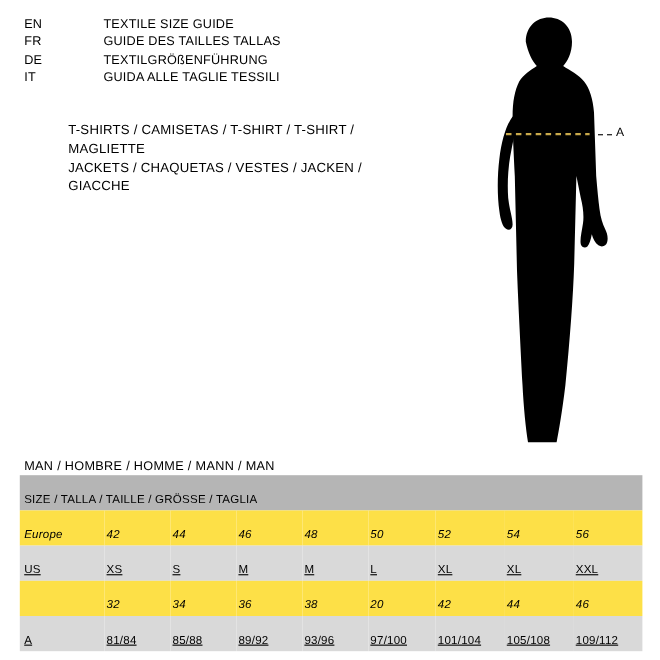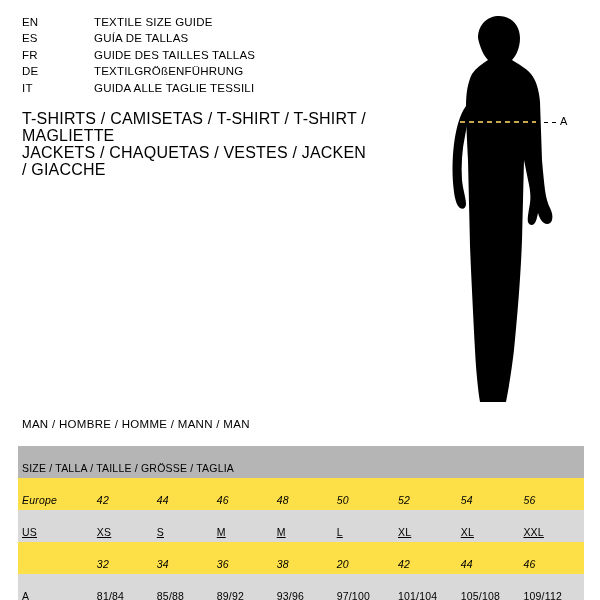--- a/index.html
+++ b/index.html
@@ -46,23 +46,24 @@
   }
 
   
   .garments {
     position: absolute;
     left: 22px;
     top: 110px;
     width: 350px;
   }
   .garment-line {
-    font-size: 16px;
+    font-size: 12px;
     line-height: 17px;
     letter-spacing: 0.2px;
+    margin-left: 40px;
   }
 
   
   .figure-wrap {
     position: absolute;
     left: 400px;
     top: 10px;
     width: 200px;
     height: 400px;
   }
@@ -91,21 +92,21 @@
   
   .table-area {
     position: absolute;
     left: 18px;
     top: 418px;
     width: 566px;
   }
   .man-title {
     font-size: 11.5px;
     letter-spacing: 0.3px;
-    margin-bottom: 16px;
+    margin-bottom: 2px;
     padding-left: 4px;
   }
   table.sizes {
     border-collapse: collapse;
     width: 566px;
     font-size: 10.5px;
     letter-spacing: 0.2px;
   }
   table.sizes td {
     padding: 14px 0 3px 0;
@@ -142,24 +143,20 @@
 </style>
 </head>
 <body>
 
 <div class="page">
 
   <div class="legend">
     <div class="legend-row">
       <div class="legend-code">EN</div>
       <div class="legend-text">TEXTILE SIZE GUIDE</div>
-    </div>
-    <div class="legend-row">
-      <div class="legend-code">ES</div>
-      <div class="legend-text">GUÍA DE TALLAS</div>
     </div>
     <div class="legend-row">
       <div class="legend-code">FR</div>
       <div class="legend-text">GUIDE DES TAILLES TALLAS</div>
     </div>
     <div class="legend-row">
       <div class="legend-code">DE</div>
       <div class="legend-text">TEXTILGRÖßENFÜHRUNG</div>
     </div>
     <div class="legend-row">

